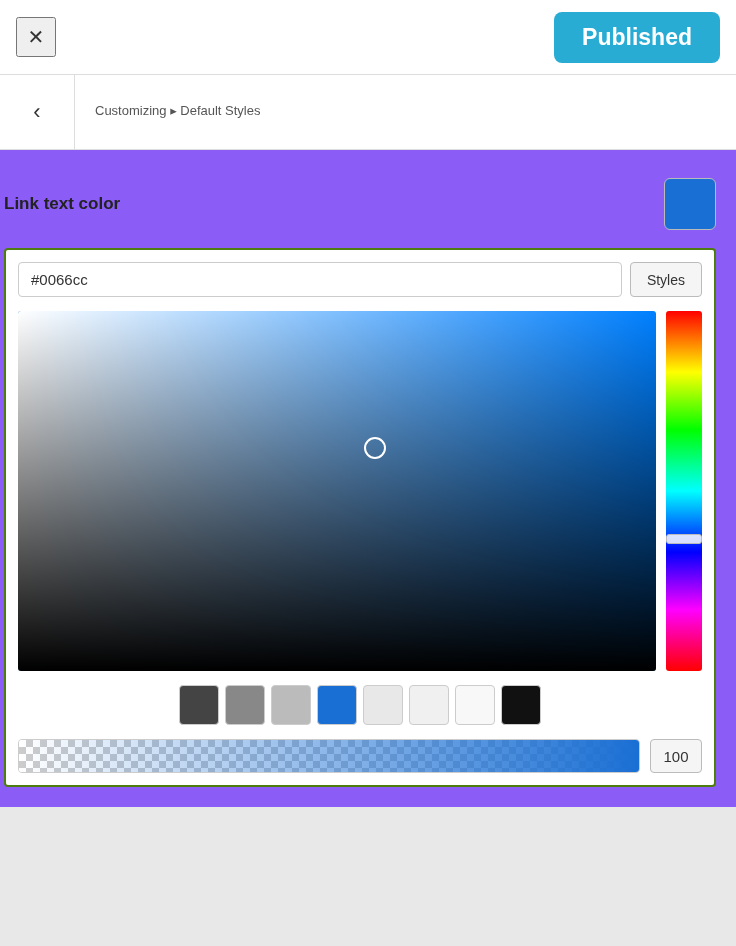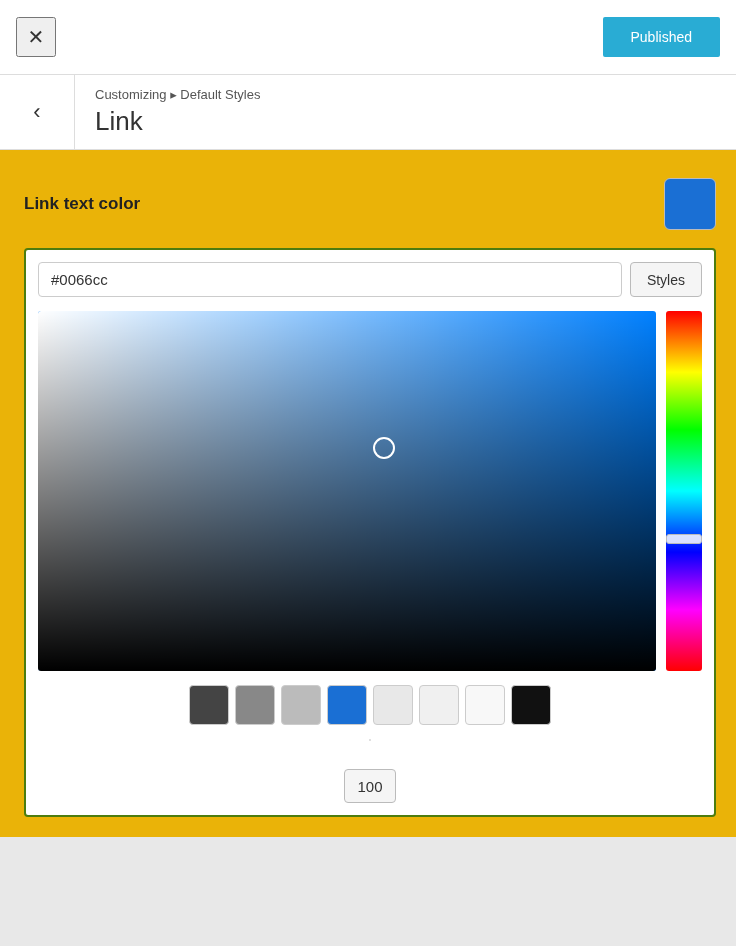--- a/index.html
+++ b/index.html
@@ -28,24 +28,24 @@
       align-items: center;
       justify-content: center;
       cursor: pointer;
       font-size: 20px;
       color: #333;
     }
     .published-btn {
       background: #29acd4;
       color: #fff;
       border: none;
-      border-radius: 2px;
+      border-radius: 8px;
       padding: 12px 28px;
-      font-size: 14px;
-      font-weight: 400;
+      font-size: 23px;
+      font-weight: 700;
       cursor: pointer;
     }
 
     
     .sidebar-nav {
       display: flex;
       background: #fff;
       border-bottom: 1px solid #ddd;
       height: 75px;
       align-items: center;
@@ -71,22 +71,22 @@
       margin-bottom: 4px;
     }
     .page-title {
       font-size: 26px;
       color: #333;
       font-weight: 300;
     }
 
     
     .main-content {
-      padding: 28px 20px 20px 24px;
-      background: #eab308;
+      padding: 28px 20px 20px 4px;
+      background: #8b5cf6;
     }
 
     
     .color-row {
       display: flex;
       align-items: center;
       justify-content: space-between;
       margin-bottom: 18px;
     }
     .color-label {
@@ -225,22 +225,21 @@
       height: 40px;
       border-radius: 4px;
       border: 1px solid #ccc;
       cursor: pointer;
     }
 
     
     .opacity-row {
       display: flex;
       align-items: center;
-      gap: 28px;
-      flex-direction: column;
+      gap: 10px;
     }
     .opacity-track-wrap {
       flex: 1;
       height: 34px;
       border-radius: 4px;
       overflow: hidden;
       position: relative;
       border: 1px solid #ccc;
     }
     .opacity-checkerboard {
@@ -280,21 +279,20 @@
 
 <div class="top-bar">
   <button class="close-btn">✕</button>
   <button class="published-btn">Published</button>
 </div>
 
 <div class="sidebar-nav">
   <div class="back-btn">‹</div>
   <div class="nav-content">
     <div class="breadcrumb">Customizing ▸ Default Styles</div>
-    <div class="page-title">Link</div>
   </div>
 </div>
 
 <div class="main-content">
 
   <div class="color-row">
     <span class="color-label">Link text color</span>
     <div class="color-swatch" style="background: rgb(26, 111, 212);"></div>
   </div>
 

